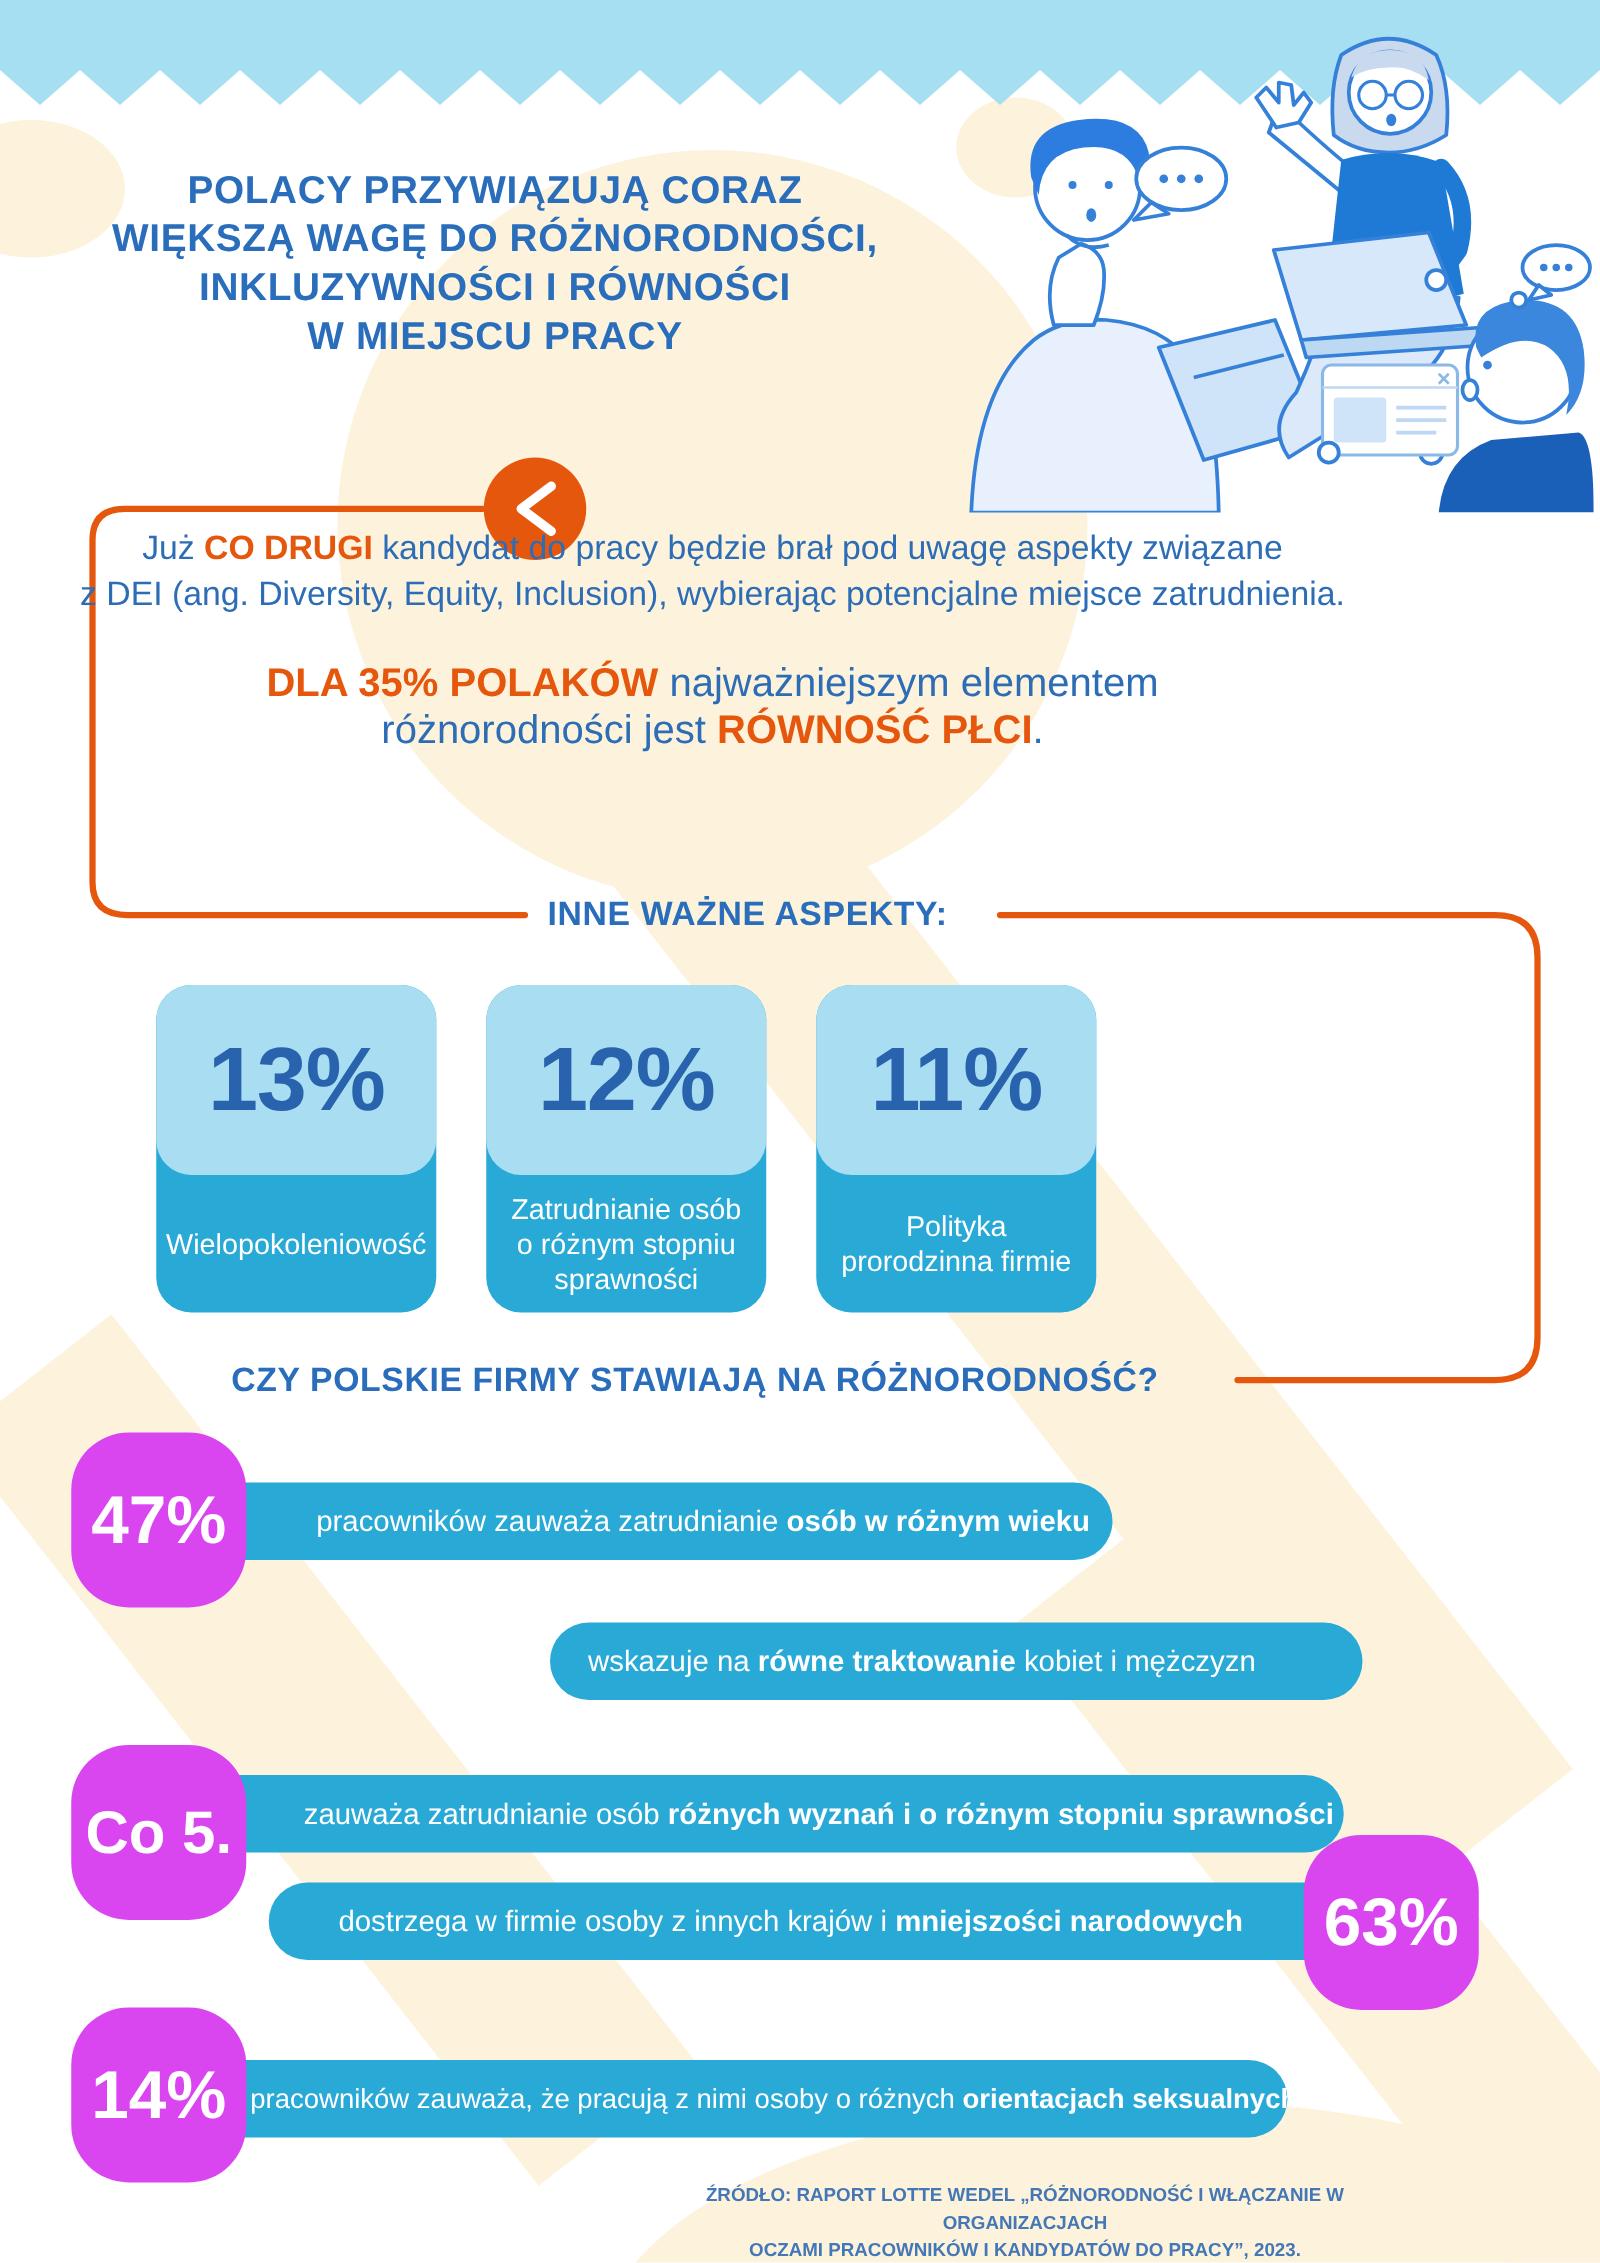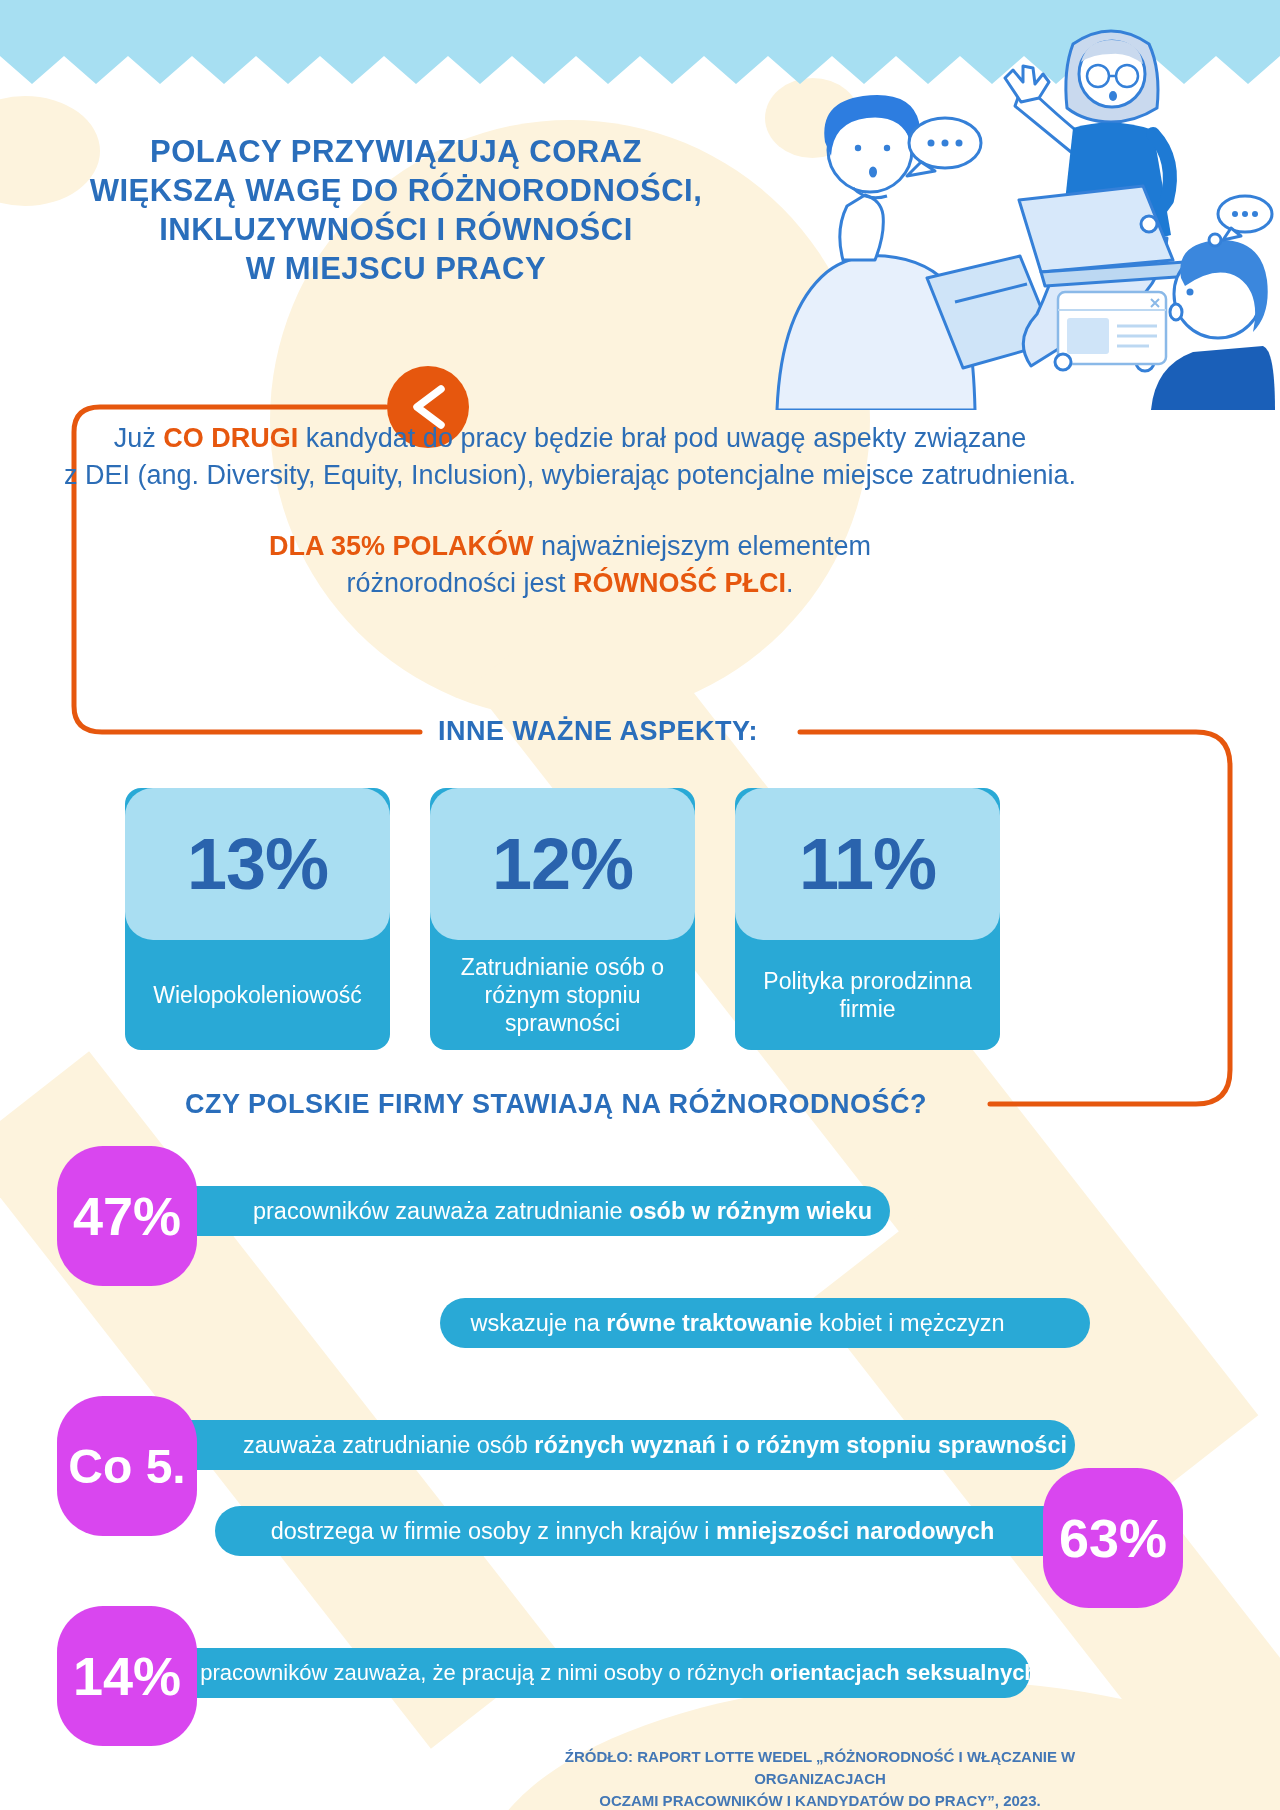--- a/index.html
+++ b/index.html
@@ -26,39 +26,39 @@
   .overlay{position:absolute;left:0;top:0;z-index:3;pointer-events:none;}
 
   
   .layer{position:absolute;z-index:4;}
 
   .title{left:76px;top:132px;width:640px;text-align:center;color:#2a6ebb;
          font-weight:800;font-size:31px;line-height:39px;letter-spacing:.5px;}
   .t-line{white-space:nowrap;}
 
   .p1{left:40px;top:420px;width:1060px;text-align:center;color:#2c6db6;font-size:27px;line-height:37px;}
-  .p2{left:140px;top:528px;width:860px;text-align:center;color:#2c6db6;font-size:27px;line-height:37px;}
+  .p2{left:140px;top:528px;width:860px;text-align:center;color:#2c6db6;font-size:32px;line-height:37px;}
   .hl{color:#e6570e;font-weight:800;}
 
   .sec-heading{color:#2a6ebb;font-weight:800;font-size:27px;letter-spacing:.5px;white-space:nowrap;}
   .h-inne{left:438px;top:716px;}
   .h-czy{left:185px;top:1089px;}
 
   
   .cards{left:125px;top:788px;width:880px;display:flex;gap:40px;}
-  .card{width:265px;height:262px;background:#29a9d6;border-radius:16px;position:relative;}
+  .card{width:224px;height:262px;background:#29a9d6;border-radius:28px;position:relative;}
   .card-top{position:absolute;left:0;top:0;width:100%;height:152px;background:#a9def2;border-radius:28px;
             display:flex;align-items:center;justify-content:center;}
   .card-value{color:#2a63ad;font-weight:700;font-size:72px;letter-spacing:-1px;}
   .card-label{position:absolute;left:0;top:152px;width:100%;height:110px;display:flex;align-items:center;
               justify-content:center;color:#ffffff;font-size:23px;line-height:28px;text-align:center;
               padding:0 16px;box-sizing:border-box;}
 
   
-  .bar{position:absolute;height:50px;background:#29a9d6;border-radius:31px;display:flex;align-items:center;
+  .bar{position:absolute;height:62px;background:#29a9d6;border-radius:31px;display:flex;align-items:center;
        justify-content:center;color:#ffffff;font-size:23.5px;white-space:nowrap;box-sizing:border-box;z-index:4;}
   .bar b{font-weight:700;}
   .bar-pl{padding-left:105px;padding-right:20px;}
   .bar-pr{padding-left:25px;padding-right:80px;}
   .badge{position:absolute;width:140px;height:140px;border-radius:46px;background:#d946ef;display:flex;
          align-items:center;justify-content:center;color:#ffffff;font-weight:700;font-size:54px;z-index:5;}
   .badge-co5{font-size:48px;}
 
   
   .source{left:520px;top:1746px;width:600px;text-align:center;color:#4377b5;font-weight:700;

